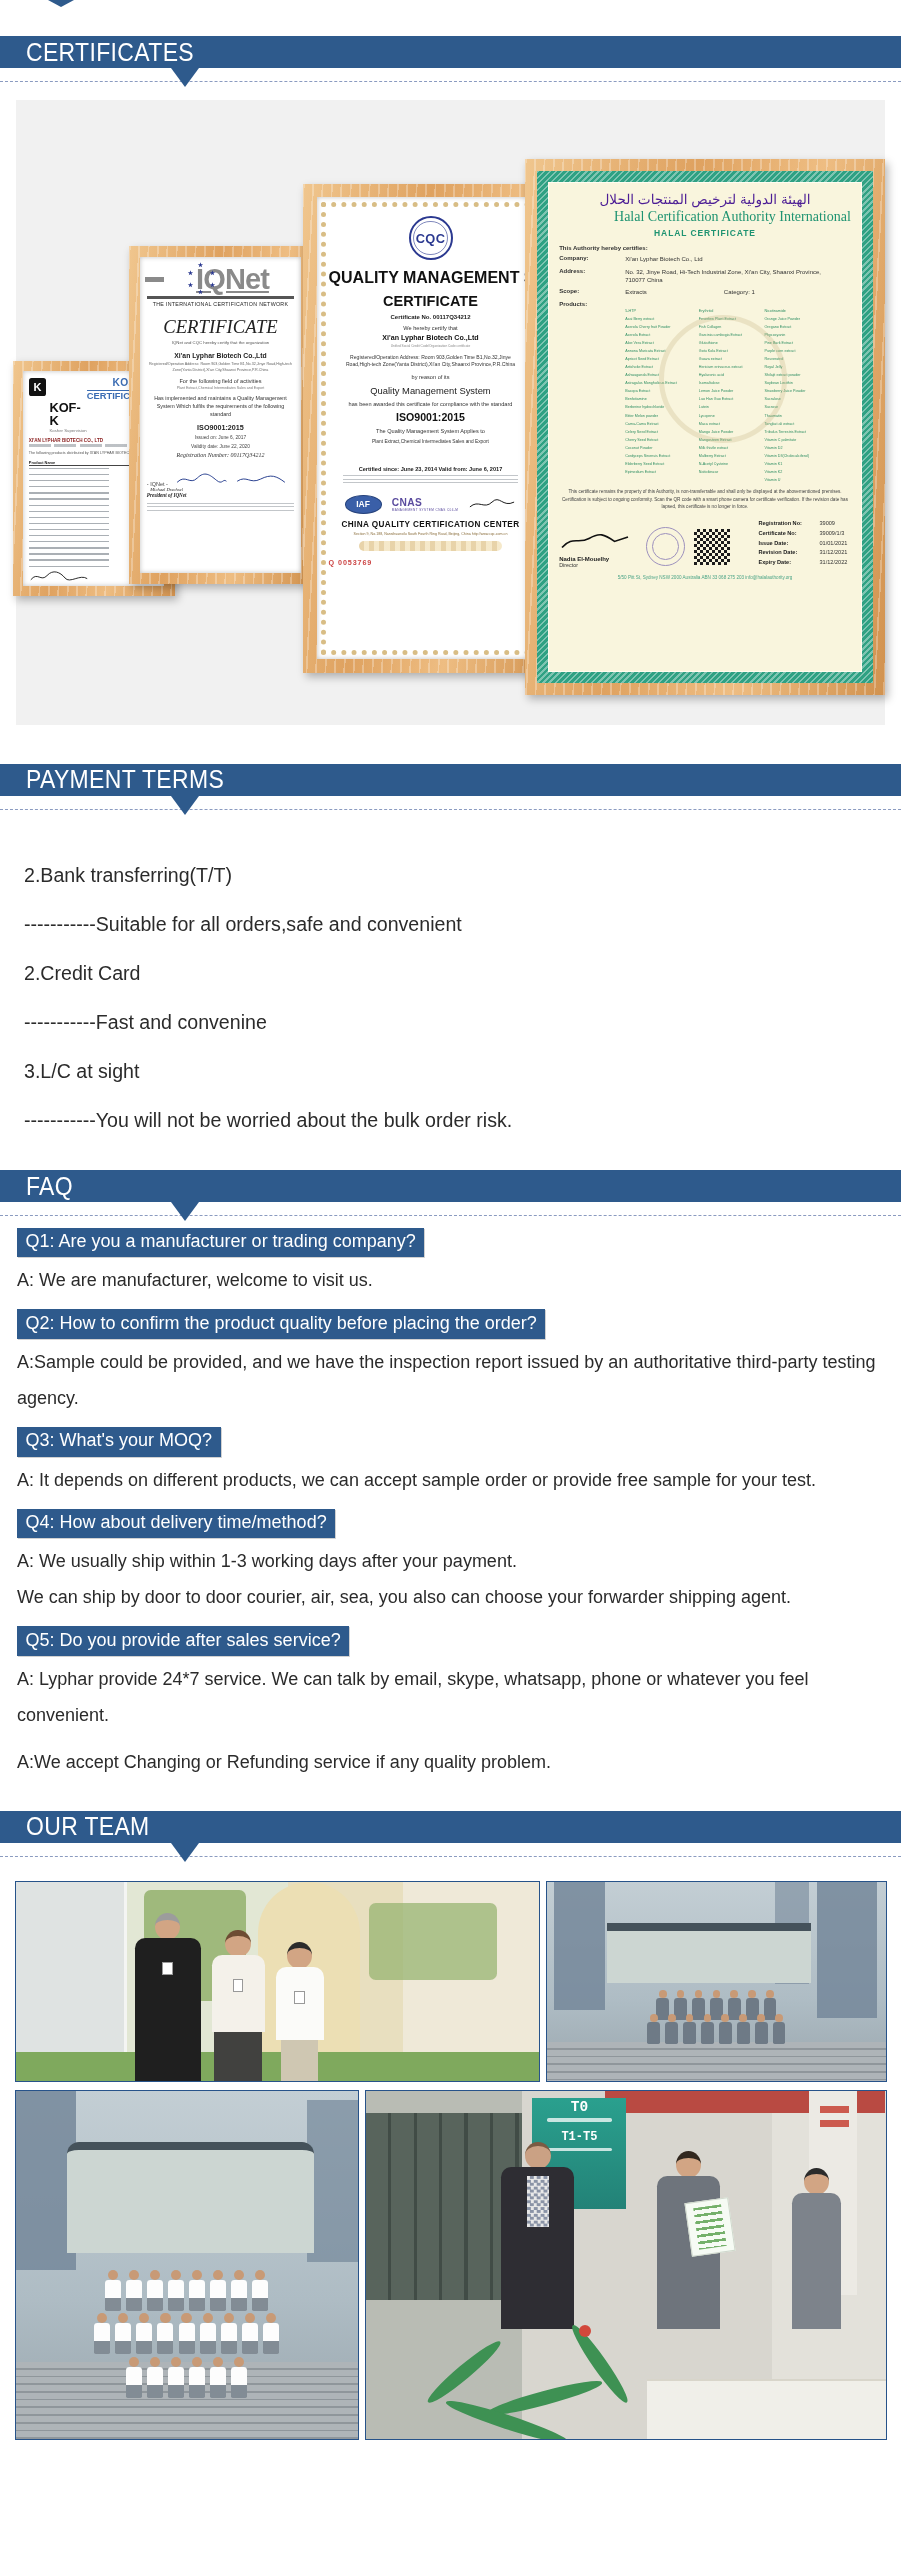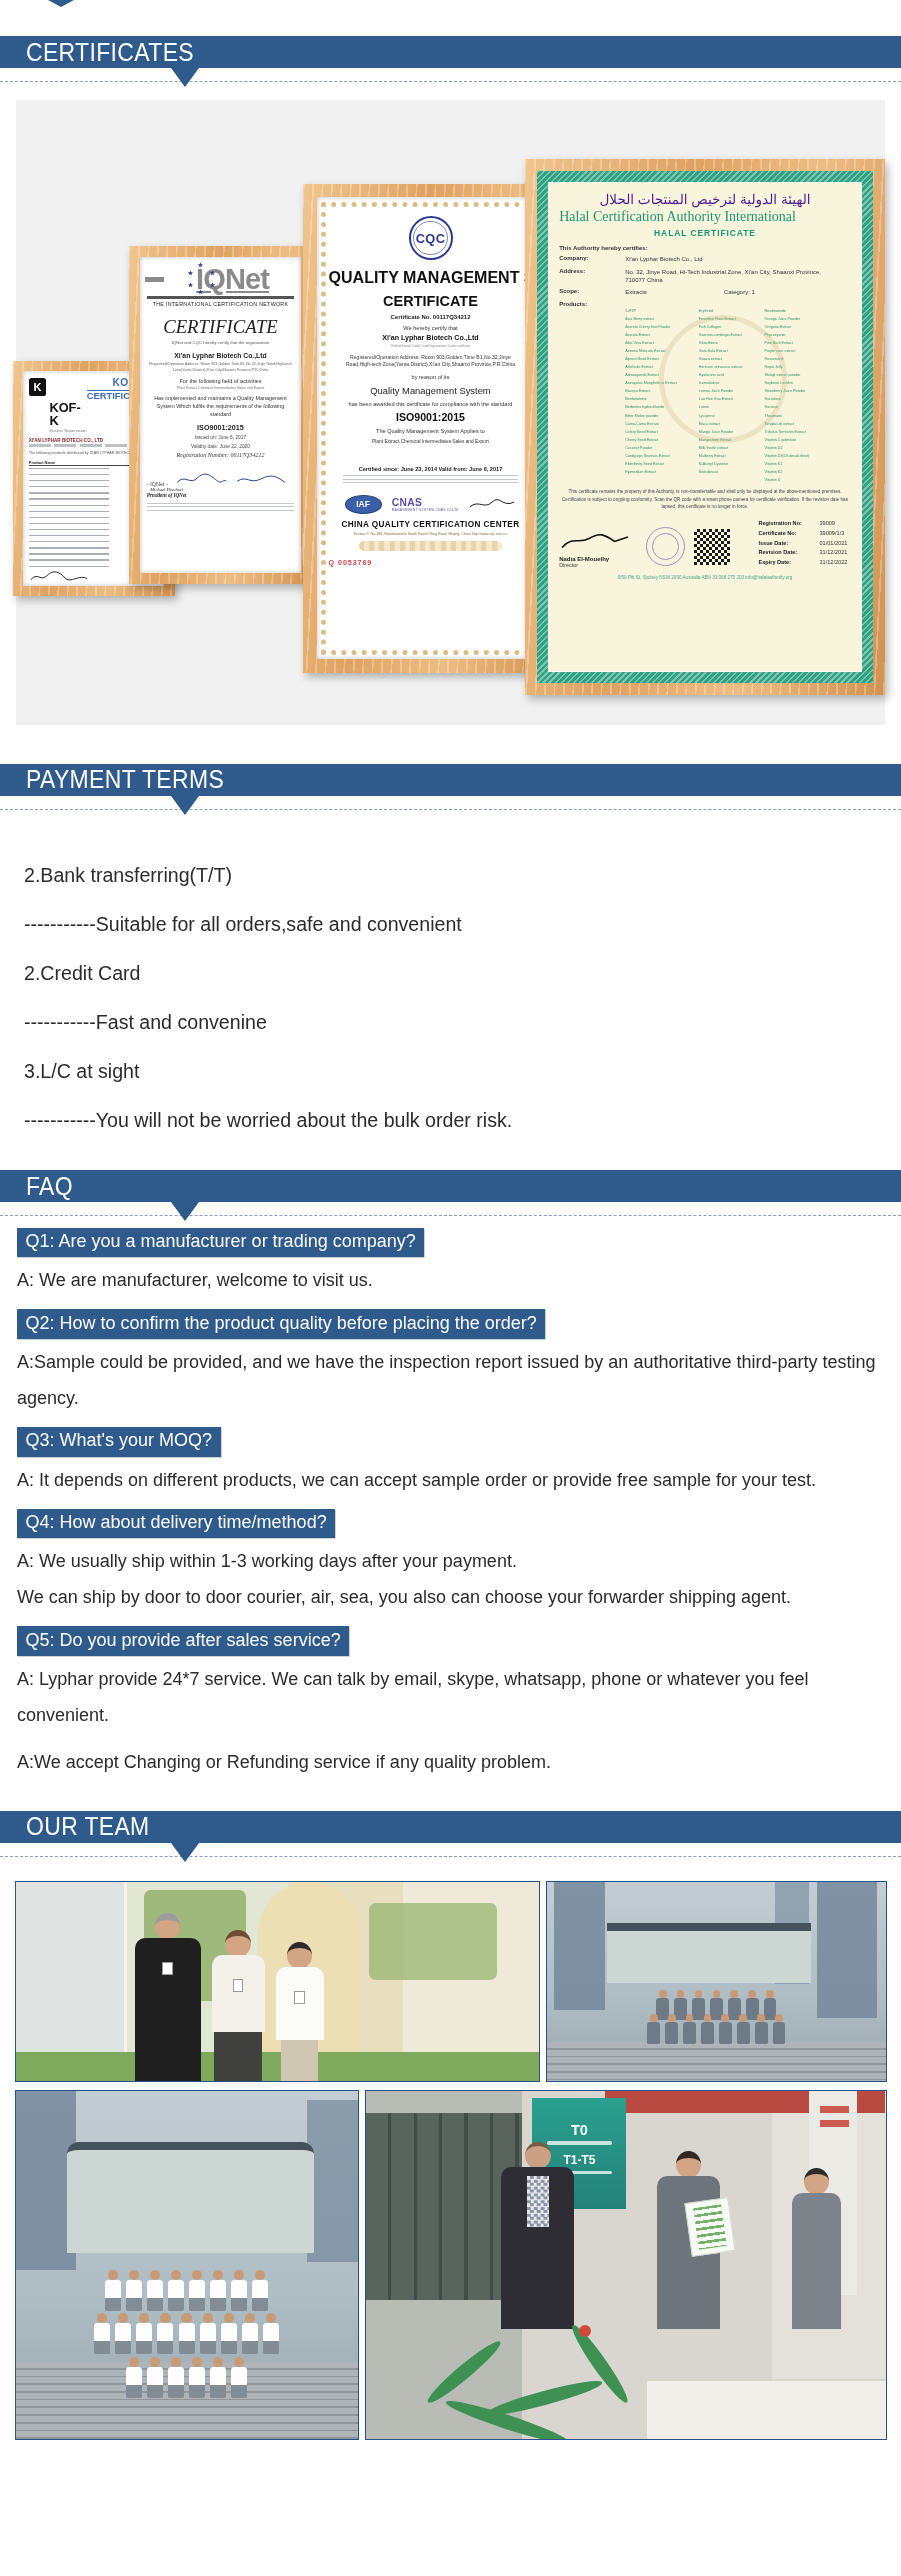--- a/index.html
+++ b/index.html
@@ -114,21 +114,21 @@
   .cqc-orna { margin:5.1px auto 0; width:70%; height:10.2px;
     background:repeating-linear-gradient(90deg,#e2c894 0 5.1px, #f3e3bd 5.1px 10.2px); border-radius:5.1px; opacity:.8; }
   .cqc-serial { margin-top:6.8px; font-size:7.2px; font-weight:bold; color:#cc4444; letter-spacing:0.9px; }
 
   
   .f-halal { left:509px; top:59px; width:360px; height:536px; z-index:4; }
   .halal-border { position:absolute; inset:12px; background:#2fa183; padding:11px;
     background-image:repeating-linear-gradient(135deg, rgba(255,255,255,.38) 0 1.7px, rgba(0,0,0,0) 1.7px 4.3px); }
   .halal-paper { background:#f9f5dd; border:1.7px solid #fffdf0; height:100%; padding:8.5px 10.2px; position:relative; overflow:hidden; }
   .h-arabic { font-size:13.6px; color:#4c1d95; text-align:center; }
-  .h-org { font-family:"Liberation Serif", serif; font-size:14px; color:#1e9371; text-align:left; margin-top:1.7px; white-space:nowrap; }
+  .h-org { font-family:"Liberation Serif", serif; font-size:14px; color:#1e9371; text-align:right; margin-top:1.7px; white-space:nowrap; }
   .h-title { font-size:8.5px; font-weight:bold; color:#1e9371; letter-spacing:0.9px; text-align:center; margin-top:3.4px; }
   .h-cert { font-size:6px; font-weight:bold; color:#333; margin-top:6.8px; }
   .h-row { display:flex; margin-top:4.3px; }
   .h-lab { width:66px; font-size:6px; font-weight:bold; color:#333; flex:none; }
   .h-val { font-size:6px; color:#333; line-height:1.35; }
   .h-cat { margin-left:77px; }
   .h-prod { display:flex; gap:22px; margin:3.4px 0 0 66px; position:relative; }
   .h-col { font-size:3.7px; color:#2f8f63; line-height:2.18; white-space:pre-line; }
   .h-water { position:absolute; left:34px; top:8.5px; width:128px; height:128px; border:5.1px solid rgba(190,170,120,.25); border-radius:50%; }
   .h-disc { font-size:4.6px; color:#444; text-align:center; line-height:1.6; margin-top:4.3px; }
@@ -199,21 +199,21 @@
   .fig-head { width:7.7px; height:7.7px; border-radius:50%; background:#c89a76; }
   .fig-body { width:12.8px; height:22px; border-radius:3.4px 3.4px 1.7px 1.7px; background:#6e7a86; }
   .p3 .fig-head { width:10.2px; height:10.2px; }
   .p3 .fig-body { width:16px; height:31px; background:linear-gradient(#fdfdfd 0 58%, #828c95 58%); }
 
   
   .p4-bg { position:absolute; inset:0; background:linear-gradient(90deg,#b9bcb4 0 30%, #d8d6cf 30% 78%, #e3e1da 78%); }
   .p4-red { position:absolute; left:46%; top:0; width:54%; height:22px; background:#b94a42; }
   .p4-doors { position:absolute; left:0; top:22px; width:30%; height:187px;
     background:repeating-linear-gradient(90deg,#58645c 0 22px, #414c46 22px 25.5px); }
-  .p4-sign { position:absolute; left:32%; top:6.8px; width:94px; height:111px; background:linear-gradient(#2aa08e,#238277); color:#fff; text-align:center; padding-top:24px; }
+  .p4-sign { position:absolute; left:32%; top:6.8px; width:94px; height:111px; background:linear-gradient(#2aa08e,#238277); color:#fff; text-align:center; padding-top:1px;font-family:Liberation Mono, monospace; }
   .p4-sign .t0 { font-size:14.5px; font-weight:bold; }
   .p4-sign .t15 { font-size:12px; font-weight:bold; margin-top:8.5px; }
   .p4-sign .bar { width:70%; height:3.4px; background:rgba(255,255,255,.75); margin:3.4px auto 0; border-radius:1.7px; }
   .p4-col { position:absolute; right:29px; top:0; width:48px; height:204px; background:#eceae4; }
   .p4-tag { position:absolute; width:29px; height:6.8px; background:#cc5a4e; right:37px; }
   .p4-counter { position:absolute; right:0; bottom:0; width:46%; height:60px; background:#f0efe9; border-top:2.6px solid #d8d5ca; }
   .p4-man { left:26%; top:51px; } .p4-man .h { border-top:4.3px solid #7a5b43; background:#caa184; }
   .p4-man .t { width:73px; height:162px; background:#2e2d33; }
   .p4-man .shirt { position:absolute; top:34px; width:22px; height:51px;
     background:repeating-conic-gradient(#8a93a6 0% 25%, #e8e8e8 0% 50%); background-size:6.8px 6.8px; }

